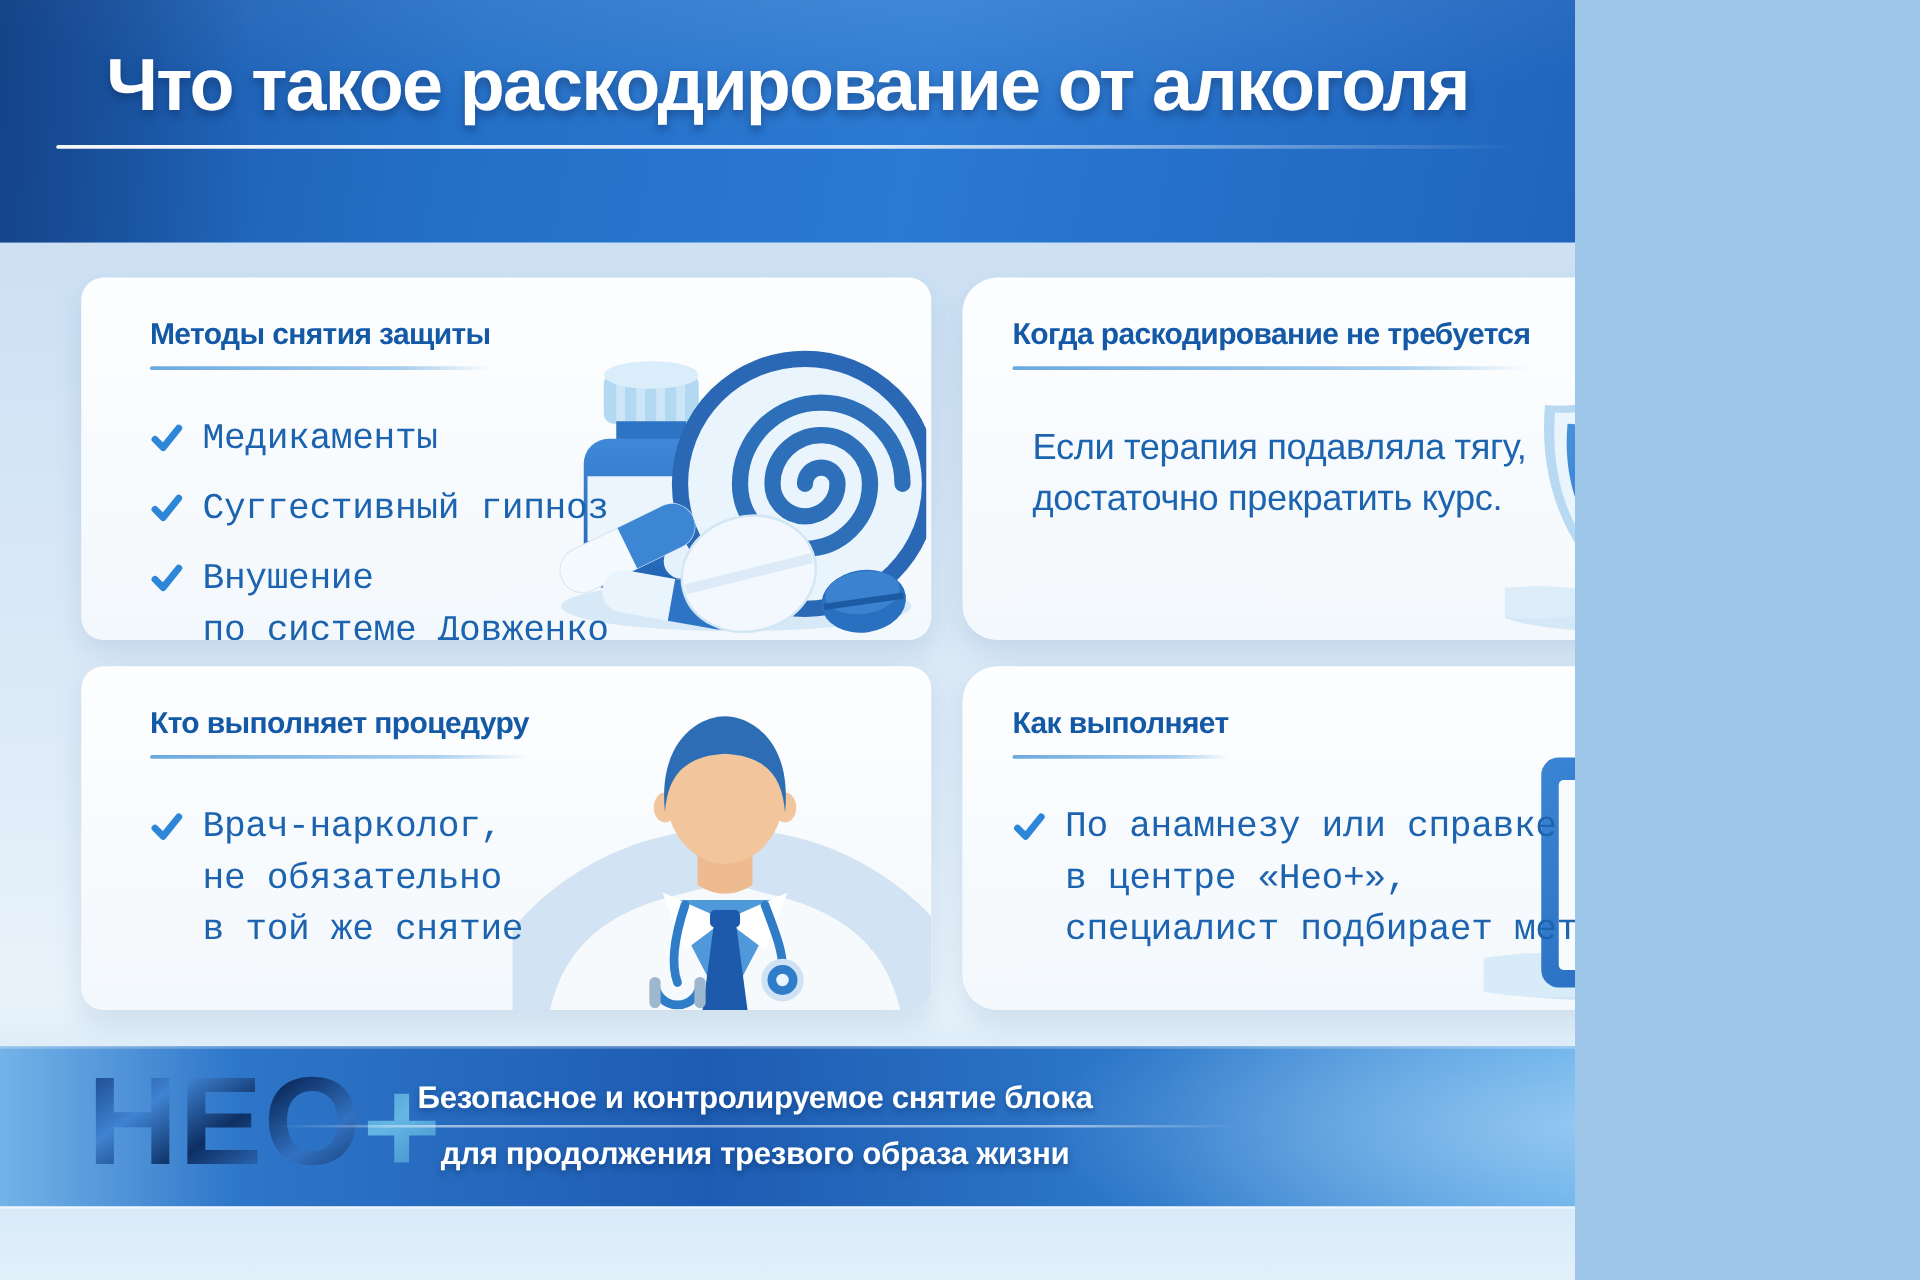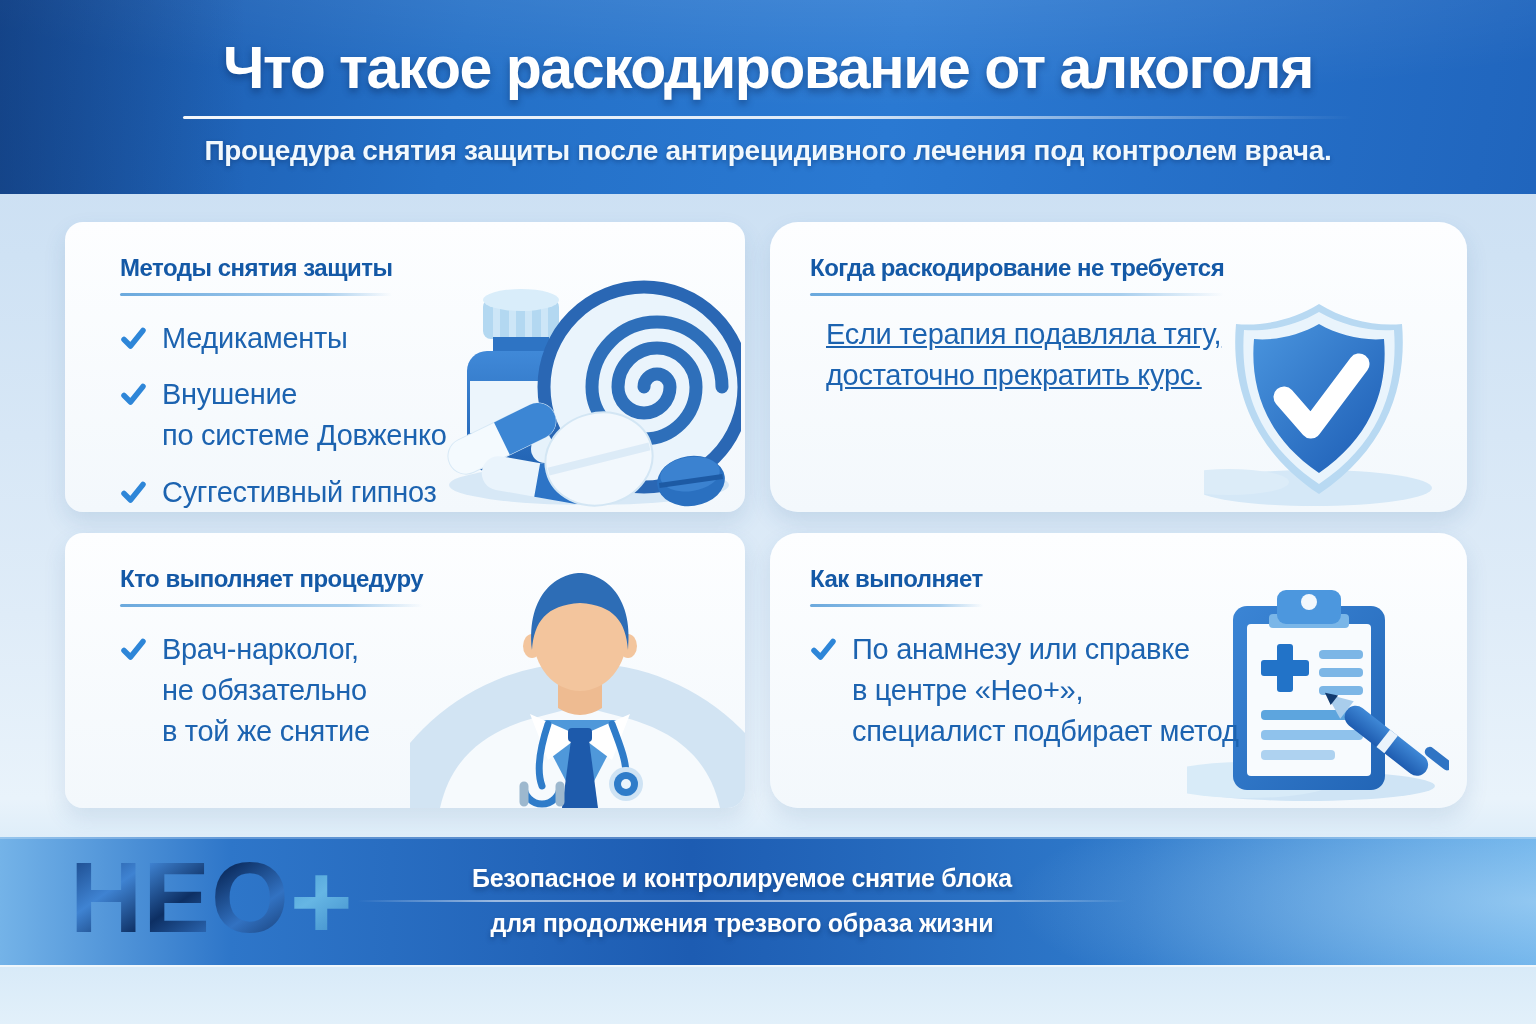--- a/index.html
+++ b/index.html
@@ -1,17 +1,17 @@
 <!DOCTYPE html>
 <html lang="ru"><head>
 <meta charset="utf-8">
 <style>
   html,body{margin:0;padding:0;background:#9ec6e8;}
   .page{
-    position:relative;width:1536px;height:1024px;overflow:hidden;
+    position:relative;width:1260px;height:1024px;overflow:hidden;
     font-family:"Liberation Sans","DejaVu Sans",sans-serif;
     background:linear-gradient(180deg,#c7dcf1 0%,#cfe2f4 25%,#dfecf8 60%,#e9f3fb 78%,#cde4f6 88%,#e2f0fa 100%);
   }
   
   .header{
     position:absolute;left:0;top:0;right:0;height:194px;
     background:
       linear-gradient(to right, rgba(10,38,86,.40), rgba(10,38,86,0) 16%),
       radial-gradient(130% 170% at 55% -30%, rgba(255,255,255,.16), rgba(255,255,255,0) 50%),
       linear-gradient(100deg,#1b57a9 0%,#2470c7 30%,#2a79d2 58%,#2065bd 100%);
@@ -44,28 +44,28 @@
   }
   .card.right-col{padding-left:40px;border-radius:28px;}
   .title-wrap{display:inline-block;}
   .card-title{
     font-size:24px;font-weight:700;color:#1459a6;letter-spacing:-.5px;
   }
   .card-rule{
     height:3px;margin-top:11px;border-radius:2px;
     background:linear-gradient(90deg,#6ba9dd 0%,#a9cfee 75%,rgba(169,207,238,0) 100%);
   }
-  .card-list{margin-top:22px;display:flex;flex-direction:column;gap:15px;position:relative;z-index:2;}
+  .card-list{margin-top:34px;display:flex;flex-direction:column;gap:15px;position:relative;z-index:2;font-family:Liberation Mono, monospace;}
   .item{display:flex;gap:15px;align-items:flex-start;}
   .check-icon{flex:none;margin-top:7px;}
   .item-text,.card-text{
     font-size:29px;font-weight:500;color:#1c63b0;line-height:1.42;
     letter-spacing:-.3px;white-space:pre-line;
   }
-  .card-text{margin-top:18px;padding-left:16px;position:relative;z-index:2;text-decoration:underline;}
+  .card-text{margin-top:42px;padding-left:16px;position:relative;z-index:2;}
   .illus{position:absolute;z-index:1;}
   .illus.pills{right:4px;bottom:0;}
   .illus.shield{right:28px;top:72px;}
   .illus.doctor{right:0;bottom:0;}
   .illus.clipboard{right:18px;bottom:6px;}
   
   .footer{
     position:absolute;left:0;right:0;top:837px;height:128px;
     background:
       radial-gradient(55% 160% at 100% 50%, rgba(200,230,250,.50), rgba(200,230,250,0) 62%),
@@ -94,49 +94,48 @@
   }
 </style>
 </head>
 <body>
 
 <div class="page">
 
   <div class="header">
     <div class="header-title">Что такое раскодирование от алкоголя</div>
     <div class="header-rule"></div>
-    <div class="header-subtitle">Процедура снятия защиты после антирецидивного лечения под контролем врача.</div>
   </div>
 
   <div class="cards">
 
     <div class="card">
       <div class="title-wrap">
         <div class="card-title">Методы снятия защиты</div>
         <div class="card-rule"></div>
       </div>
       <div class="card-list">
         <div class="item">
           <svg class="check-icon" width="27" height="27" viewBox="0 0 27 27">
               <path d="M4 14.5 L10.5 21 L23 5.5" fill="none" stroke="#2e86d8" stroke-width="5.5" stroke-linecap="round" stroke-linejoin="round"></path>
             </svg>
           <div class="item-text">Медикаменты</div>
         </div>
         <div class="item">
           <svg class="check-icon" width="27" height="27" viewBox="0 0 27 27">
               <path d="M4 14.5 L10.5 21 L23 5.5" fill="none" stroke="#2e86d8" stroke-width="5.5" stroke-linecap="round" stroke-linejoin="round"></path>
             </svg>
+          <div class="item-text">Суггестивный гипноз</div>
+        </div>
+        <div class="item">
+          <svg class="check-icon" width="27" height="27" viewBox="0 0 27 27">
+              <path d="M4 14.5 L10.5 21 L23 5.5" fill="none" stroke="#2e86d8" stroke-width="5.5" stroke-linecap="round" stroke-linejoin="round"></path>
+            </svg>
           <div class="item-text">Внушение
 по системе Довженко</div>
-        </div>
-        <div class="item">
-          <svg class="check-icon" width="27" height="27" viewBox="0 0 27 27">
-              <path d="M4 14.5 L10.5 21 L23 5.5" fill="none" stroke="#2e86d8" stroke-width="5.5" stroke-linecap="round" stroke-linejoin="round"></path>
-            </svg>
-          <div class="item-text">Суггестивный гипноз</div>
         </div>
       </div>
       
       <svg class="illus pills" width="302" height="235" viewBox="0 0 302 235">
         <defs>
           <linearGradient id="gBottle" x1="0" y1="0" x2="0" y2="1">
             <stop offset="0" stop-color="#4089d8"></stop>
               <stop offset="1" stop-color="#2162b2"></stop>
           </linearGradient>
         </defs>

